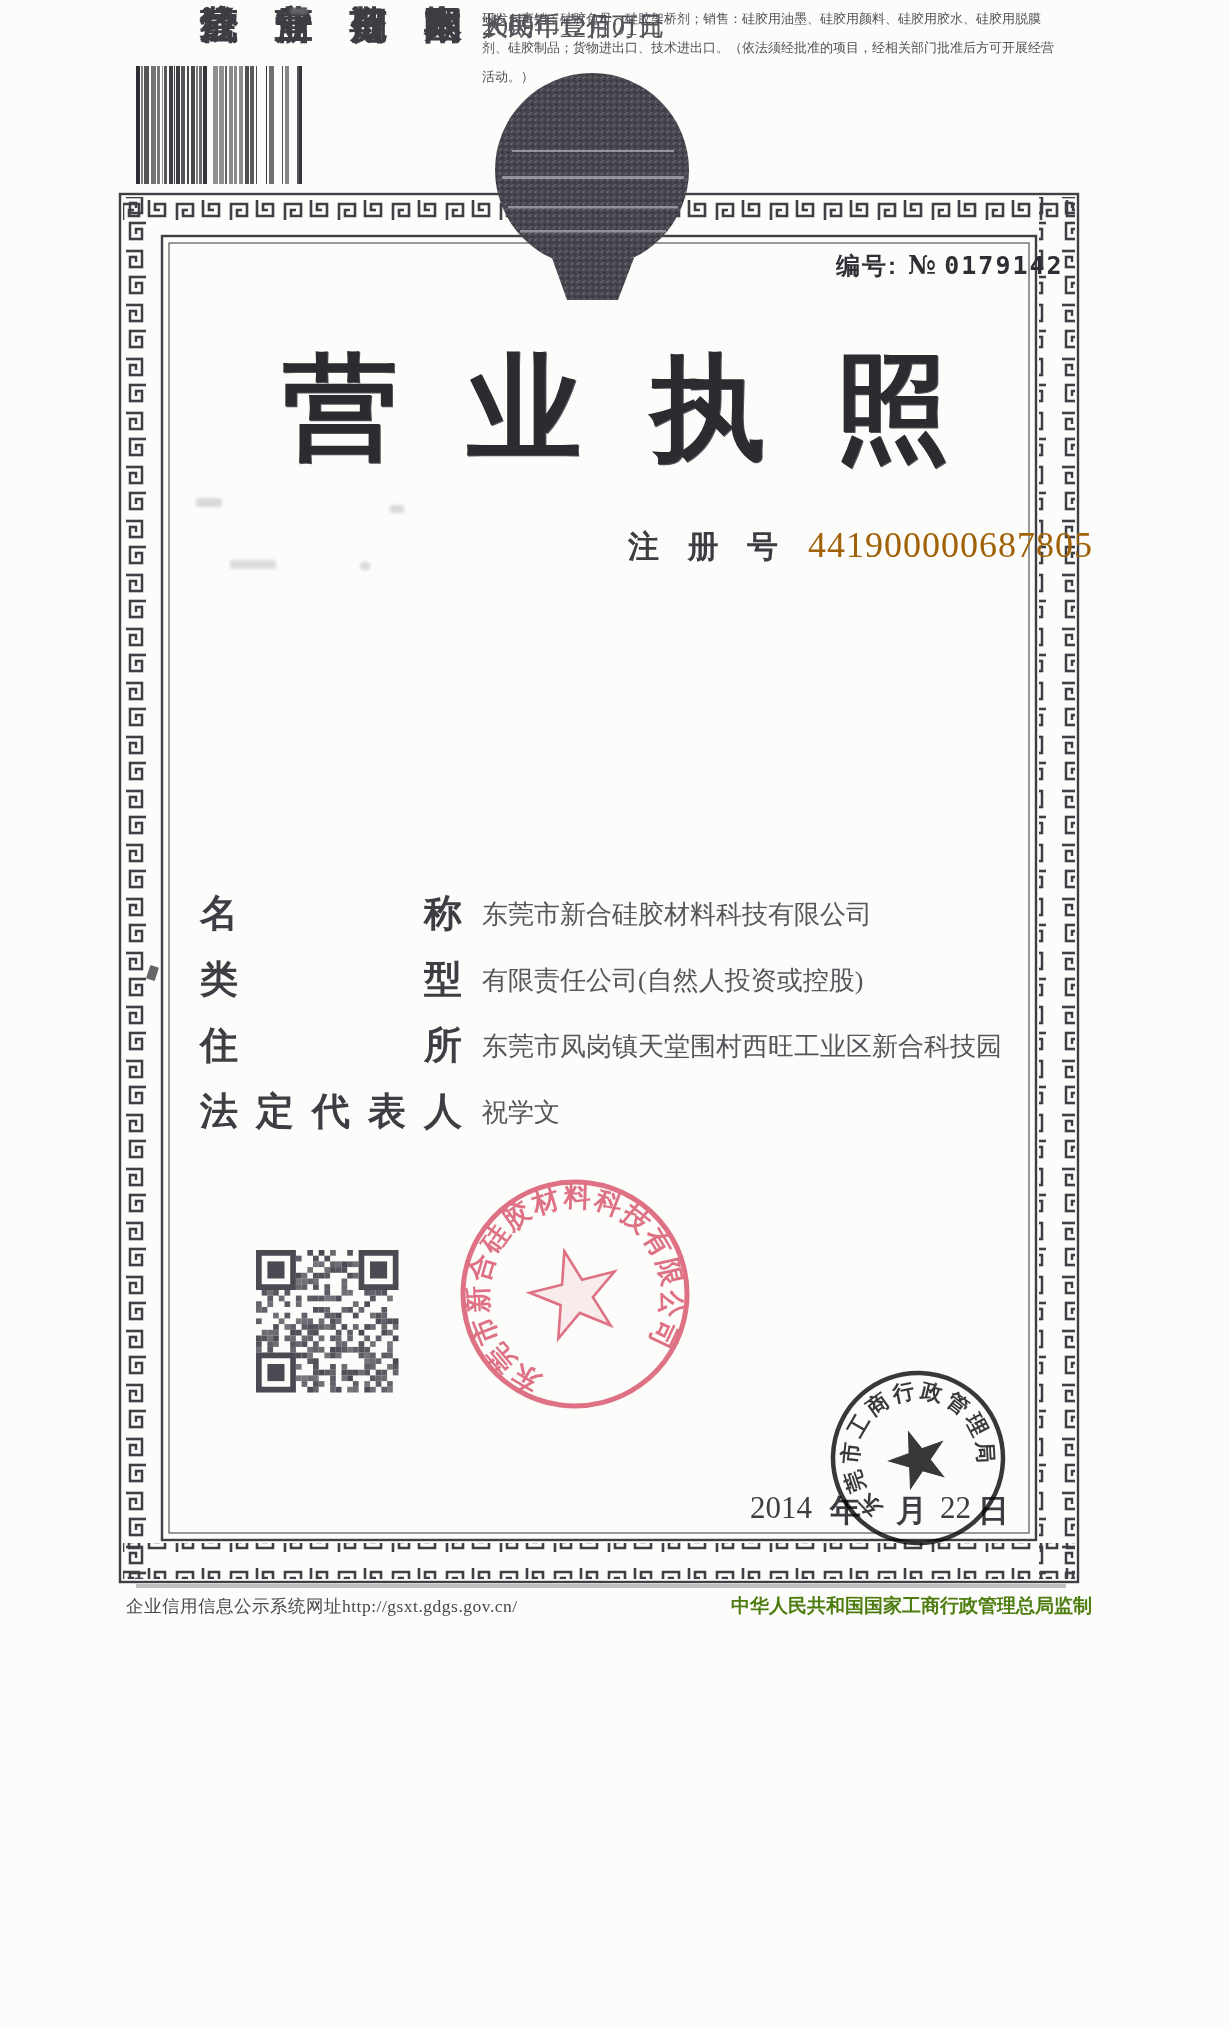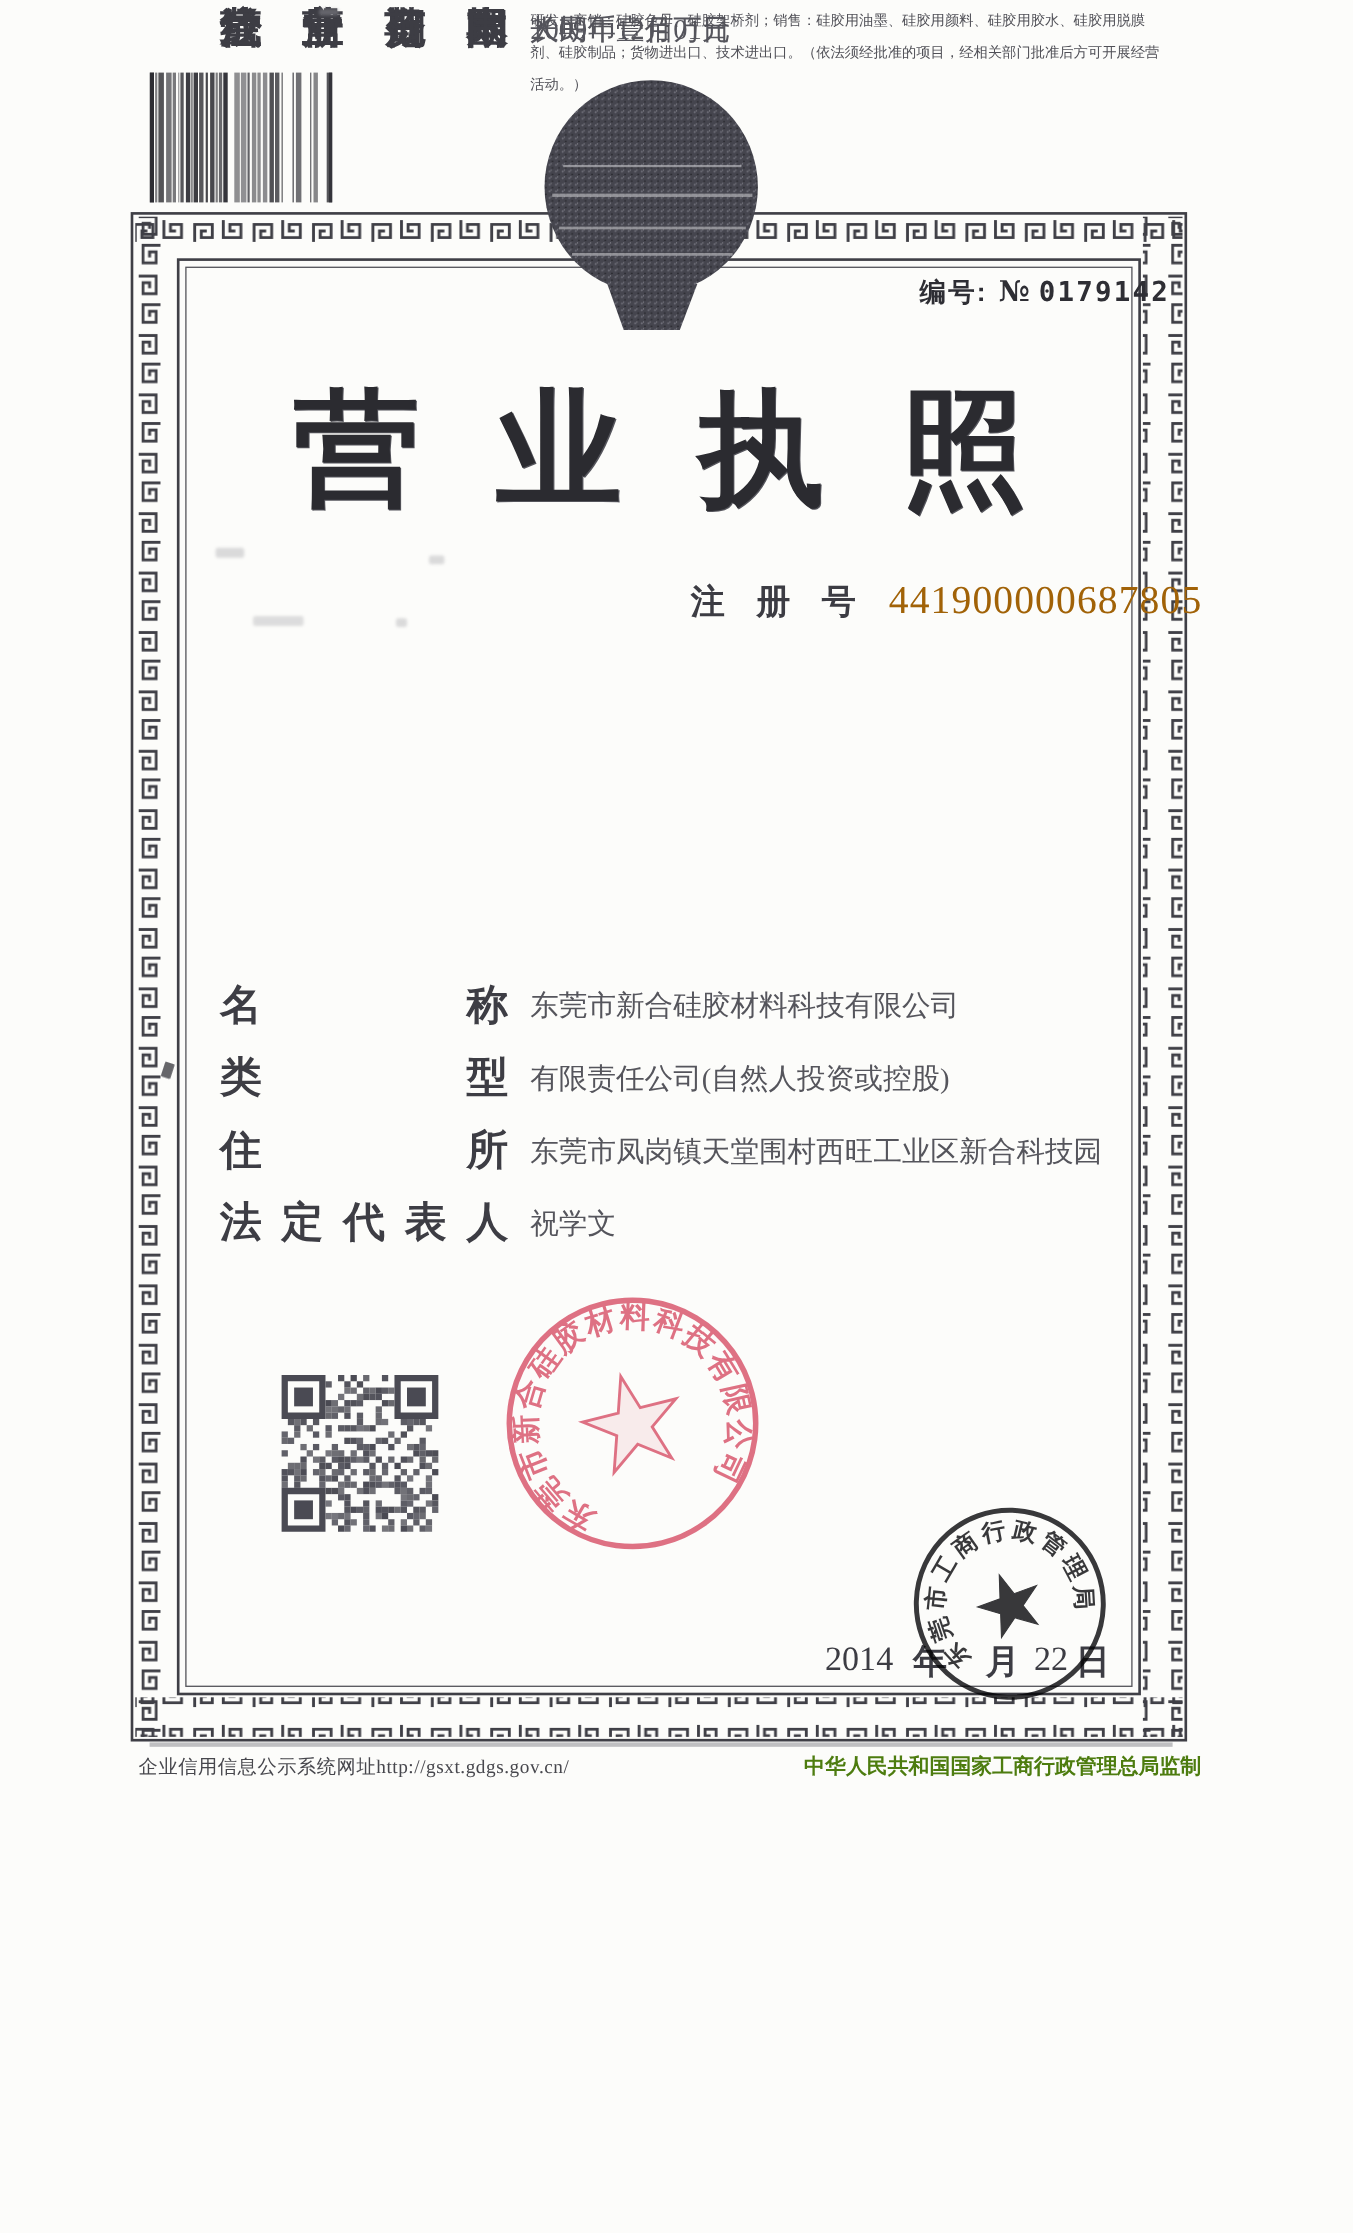--- a/index.html
+++ b/index.html
@@ -3,21 +3,21 @@
 <meta charset="utf-8">
 <style>
   html,body{margin:0;padding:0;background:#ffffff;}
   .page{position:relative;width:1230px;height:2030px;background:#fcfcfa;overflow:hidden;
         font-family:"Liberation Sans",sans-serif;color:#3a3a40;}
   .abs{position:absolute;}
   
   .serial{left:836px;top:250px;font-size:24px;font-weight:700;color:#2e2e34;letter-spacing:2px;}
   .serial .no-sign{font-family:"DejaVu Serif","Liberation Serif",serif;font-weight:900;font-size:26px;margin:0 6px 0 10px;}
   .serial .no-digits{font-family:"DejaVu Sans Mono","Liberation Mono",monospace;font-size:25px;font-weight:600;letter-spacing:2px;}
-  .title{left:120px;top:332px;width:960px;text-align:center;font-size:114px;font-weight:900;
+  .title{left:136px;top:332px;width:960px;text-align:center;font-size:114px;font-weight:900;
          color:#2b2b30;letter-spacing:70px;padding-left:70px;box-sizing:border-box;
          text-shadow:1px 1px 0 #55555c;}
   .regline{left:628px;top:524px;display:flex;align-items:baseline;}
   .reg-label{font-size:31px;font-weight:700;color:#3c3c43;width:150px;display:flex;justify-content:space-between;}
   .reg-number{font-family:"Liberation Serif",serif;font-size:36px;color:#a16207;margin-left:30px;letter-spacing:1px;}
   
   .row{position:absolute;left:200px;display:flex;}
   .row .lbl{width:262px;font-size:38px;font-weight:700;color:#3d3d44;display:flex;justify-content:space-between;}
   .row .val{margin-left:20px;margin-top:9px;font-family:"Liberation Serif",serif;font-size:26px;color:#55555c;white-space:nowrap;}
   .row.scope .val{white-space:normal;width:578px;font-size:13px;line-height:29px;margin-top:4px;color:#505057;}

